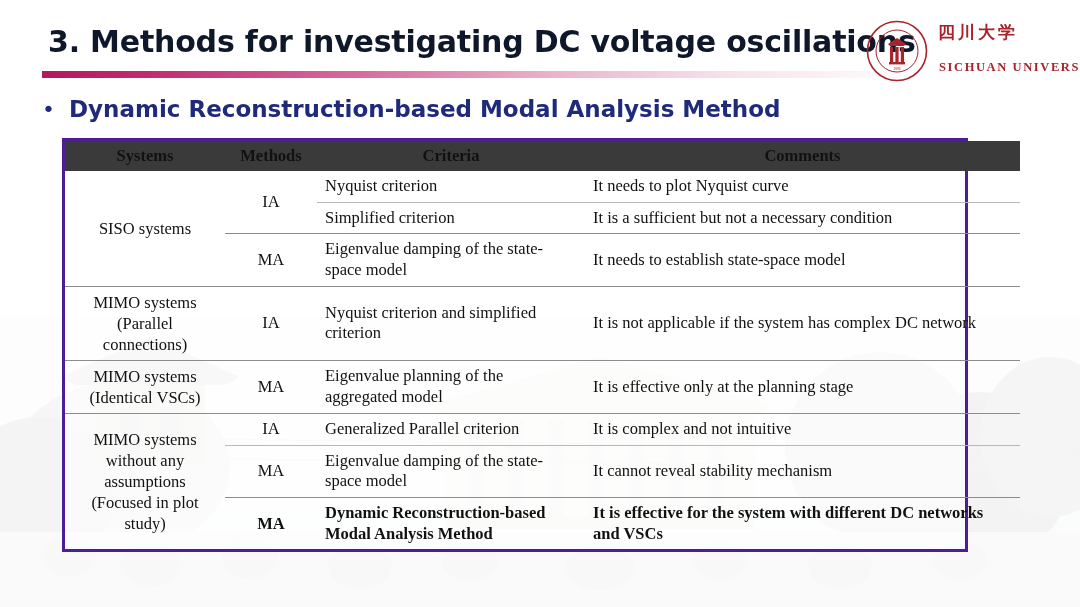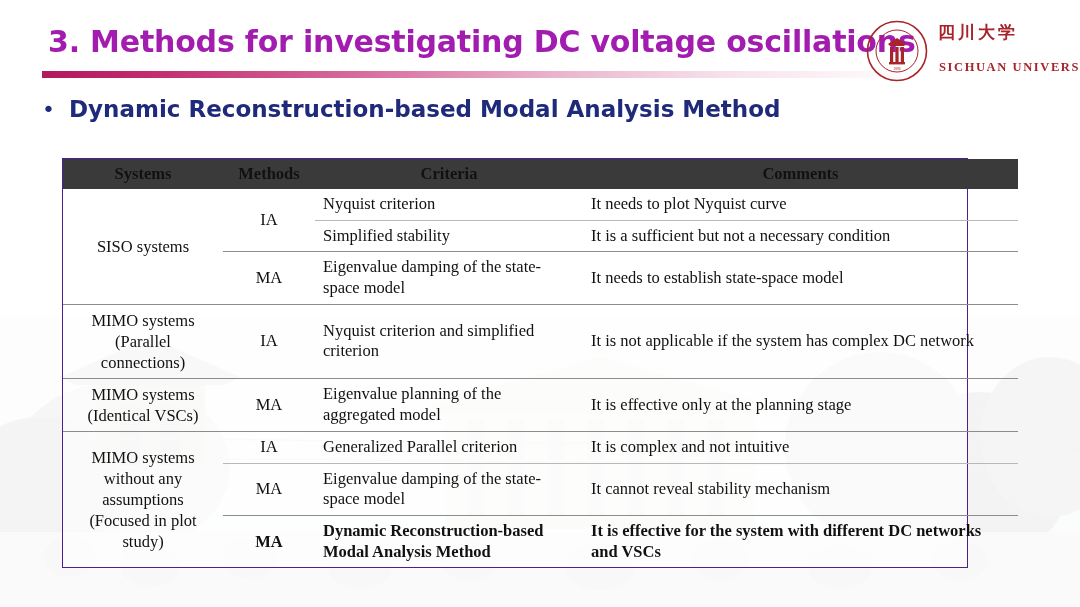--- a/index.html
+++ b/index.html
@@ -33,21 +33,21 @@
   }
 
   
   .title {
     position: absolute;
     left: 48px; top: 24px;
     font-family: "DejaVu Sans", sans-serif;
     font-weight: 700;
     font-size: 30px;
     letter-spacing: -0.2px;
-    color: #a21caf;
+    color: #0f172a;
     white-space: nowrap;
   }
   .title-rule {
     position: absolute;
     left: 42px; top: 71px;
     width: 880px; height: 7px;
     background: linear-gradient(to right, #b2185c 0%, #c43070 14%, #d76b9c 36%, #e9b3cb 58%, #f7e2ec 78%, #ffffff 100%);
   }
 
   
@@ -100,23 +100,23 @@
     font-family: "DejaVu Sans", sans-serif;
     font-weight: 700;
     font-size: 23px;
     color: #1f2a7a;
     white-space: nowrap;
   }
 
   
   .table-frame {
     position: absolute;
-    left: 62px; top: 158px;
+    left: 62px; top: 138px;
     width: 906px;
-    border: 1px solid #4c1d95;
+    border: 3px solid #4c1d95;
     background: rgba(255,255,255,0.55);
   }
   table.tbl {
     width: 100%;
     border-collapse: collapse;
     table-layout: fixed;
   }
   table.tbl th, table.tbl td {
     vertical-align: middle;
     font-family: "Liberation Serif", serif;
@@ -273,21 +273,21 @@
       </thead>
       <tbody>
 
         <tr>
           <td class="c-systems" rowspan="3">SISO systems</td>
           <td class="c-methods" rowspan="2">IA</td>
           <td class="c-criteria">Nyquist criterion</td>
           <td class="c-comments">It needs to plot Nyquist curve</td>
         </tr>
         <tr>
-          <td class="c-criteria rule-top">Simplified stability</td>
+          <td class="c-criteria rule-top">Simplified criterion</td>
           <td class="c-comments rule-top">It is a sufficient but not a necessary condition</td>
         </tr>
         <tr>
           <td class="c-methods rule-top-d">MA</td>
           <td class="c-criteria rule-top-d">Eigenvalue damping of the state-space model</td>
           <td class="c-comments rule-top-d">It needs to establish state-space model</td>
         </tr>
 
         <tr>
           <td class="c-systems grp-sep">

